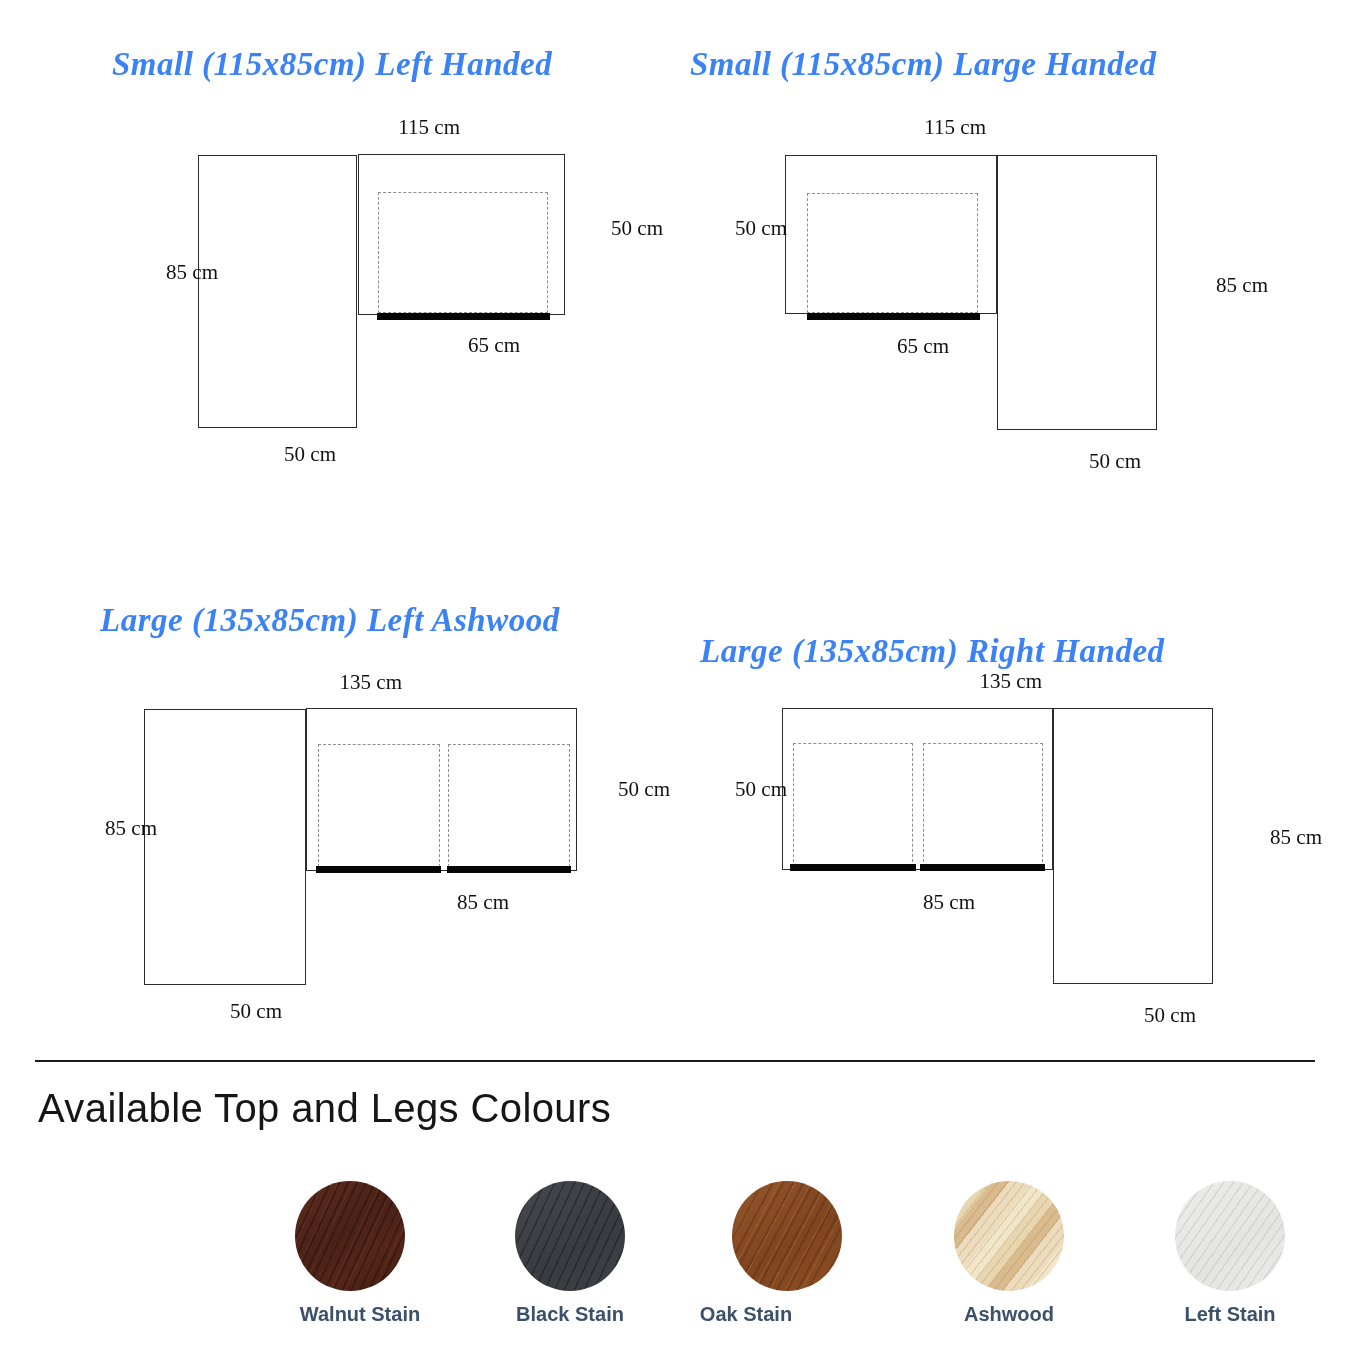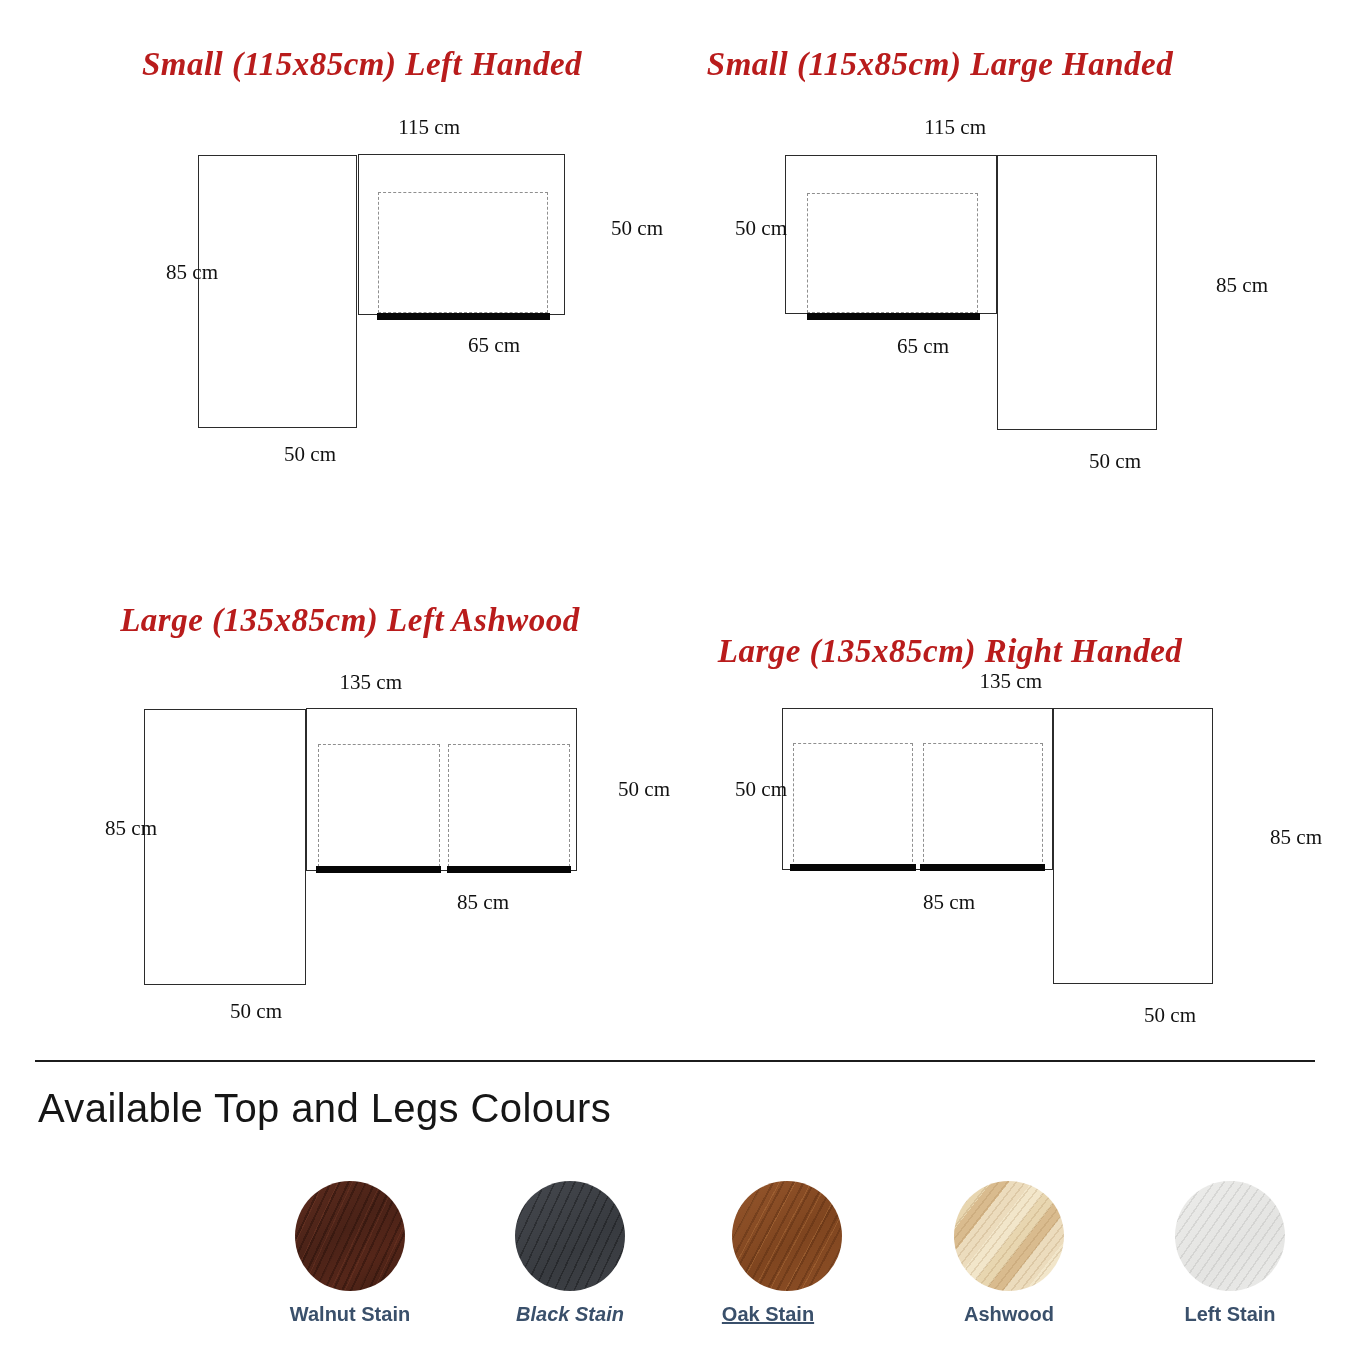--- a/index.html
+++ b/index.html
@@ -2,23 +2,23 @@
 <html><head>
 <meta charset="utf-8">
 <style>
   html,body{margin:0;padding:0;background:#fff;}
   #canvas{
     position:relative;width:1365px;height:1365px;background:#ffffff;overflow:hidden;
     font-family:"Liberation Serif", serif;color:#141414;
   }
   
   .diag-title{
-    position:absolute;width:500px;text-align:center;
+    position:absolute;width:500px;text-align:left;
     font-family:"Liberation Serif", serif;font-style:italic;font-weight:600;
-    font-size:33px;line-height:36px;color:#b91c1c;letter-spacing:.5px;
+    font-size:33px;line-height:36px;color:#3b82f6;letter-spacing:.5px;
   }
   
   .dim{
     position:absolute;width:120px;text-align:right;
     font-family:"Liberation Serif", serif;font-size:21px;line-height:23px;color:#111;
   }
   
   .rect{position:absolute;border:1.5px solid #2b2b2b;background:#fff;box-sizing:border-box;}
   .dashed{position:absolute;border:1.5px dashed #8f8f8f;background:transparent;box-sizing:border-box;}
   .bar{position:absolute;background:#060606;height:7px;}
@@ -115,19 +115,19 @@
 
   <div class="divider"></div>
   <div class="colours-heading">Available Top and Legs Colours</div>
 
   <div class="swatch walnut" style="left:295px;"></div>
   <div class="swatch blackstain" style="left:515px;"></div>
   <div class="swatch oak" style="left:732px;"></div>
   <div class="swatch ashwood" style="left:954px;"></div>
   <div class="swatch whitestain" style="left:1175px;"></div>
 
-  <div class="swatch-label" style="left:250px;">Walnut Stain</div>
-  <div class="swatch-label" style="left:470px;font-style:italic;">Black Stain</div>
-  <div class="swatch-label" style="left:668px;text-decoration:underline;">Oak Stain</div>
+  <div class="swatch-label" style="left:260px;">Walnut Stain</div>
+  <div class="swatch-label" style="left:470px;">Black Stain</div>
+  <div class="swatch-label" style="left:646px;">Oak Stain</div>
   <div class="swatch-label" style="left:909px;">Ashwood</div>
   <div class="swatch-label" style="left:1130px;">Left Stain</div>
 
 </div>
 
 </body></html>

